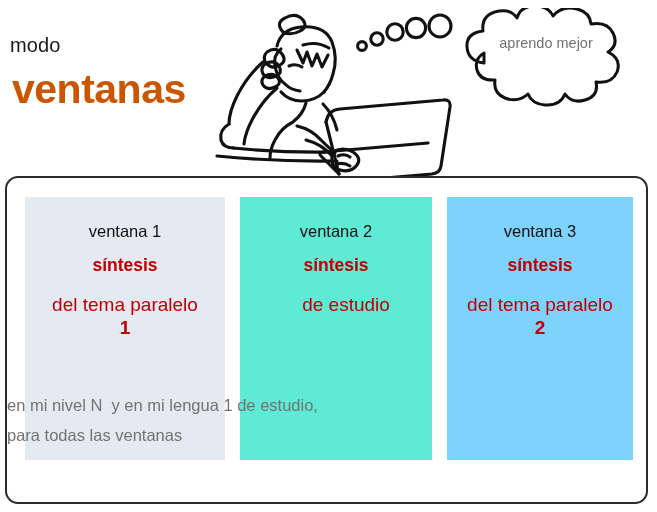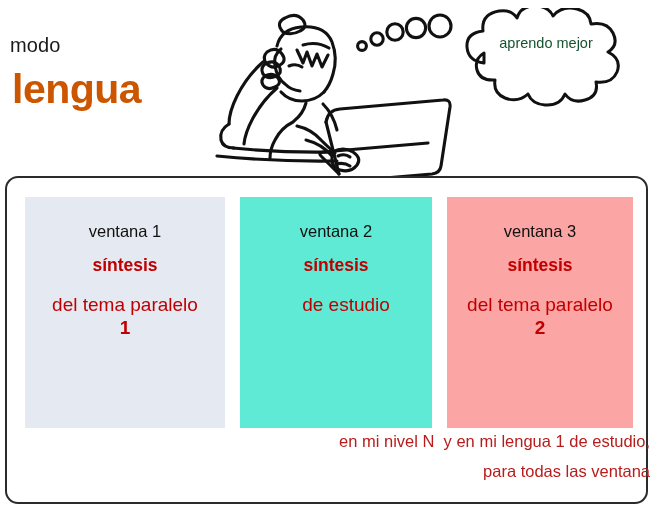--- a/index.html
+++ b/index.html
@@ -58,21 +58,21 @@
     height: 130px;
   }
   #bubble-text {
     position: absolute;
     left: 455px;
     top: 33px;
     width: 182px;
     text-align: center;
     font-size: 14.5px;
     line-height: 21px;
-    color: #14532d;
+    color: #737373;
   }
   #bubble-text div { white-space: nowrap; }
 
   
   #panel {
     position: absolute;
     left: 5px;
     top: 176px;
     width: 643px;
     height: 328px;
@@ -83,21 +83,21 @@
   }
   #columns {
     position: absolute;
     left: 0; top: 0;
     width: 643px;
     height: 328px;
   }
   .column {
     position: absolute;
     top: 19px;
-    height: 231px;
+    height: 263px;
   }
   #col-1 { left: 18px;  width: 200px; }
   #col-2 { left: 233px; width: 192px; }
   #col-3 { left: 440px; width: 186px; }
 
   .col-content {
     position: absolute;
     left: 0;
     top: 24px;
     width: 100%;
@@ -123,37 +123,36 @@
   }
   .col-desc .desc-line2 { font-weight: bold; }
   .col-desc .desc-line2.plain { font-weight: normal; margin-left: 20px; }
 
   
   #caption {
     position: absolute;
     left: 0;
     top: 212px;
     width: 643px;
-    text-align: right;
+    text-align: left;
     font-size: 16.5px;
     line-height: 30px;
-    color: #b91c1c;
+    color: #737373;
     pointer-events: none;
-    margin-top: 36px;
   }
   #caption div { white-space: pre; }
 </style>
 </head>
 <body>
 
 <div id="header-area">
 
   <div id="mode-label">modo</div>
 
-  <div id="mode-value" style="color: rgb(204, 85, 0);">lengua</div>
+  <div id="mode-value" style="color: rgb(204, 85, 0);">ventanas</div>
 
   <svg id="illustration" viewBox="0 0 250 172">
     <g fill="none" stroke="#111111" stroke-width="3.1" stroke-linecap="round" stroke-linejoin="round">
 
       <path d="M78 28 q-8 -9 2 -14 q11 -6 18 2 q5 7 -3 11 q-9 5 -17 1 z"></path>
 
       <path d="M72 42 q4 -17 24 -19 q24 -2 31 15 q6 16 1 32 q-3 11 -9 18"></path>
       <path d="M119 88 q-9 9 -22 9 q-13 0 -21 -9"></path>
 
       <path d="M76 45 q-8 6 -6 17 q2 12 10 18 q6 6 15 7"></path>
@@ -236,29 +235,29 @@
     <div class="column" id="col-2" style="background: #5eead4;">
       <div class="col-content">
         <div class="col-window">ventana 2</div>
         <div class="col-synth" style="color: rgb(192, 0, 0);">síntesis</div>
         <div class="col-desc" style="color: rgb(192, 0, 0);">
           <div class="desc-line2 plain" style="font-weight: normal;">de estudio</div>
         </div>
       </div>
     </div>
 
-    <div class="column" id="col-3" style="background: #fca5a5;">
+    <div class="column" id="col-3" style="background: #7dd3fc;">
       <div class="col-content">
         <div class="col-window">ventana 3</div>
         <div class="col-synth" style="color: rgb(192, 0, 0);">síntesis</div>
         <div class="col-desc" style="color: rgb(192, 0, 0);">
           <div>del tema paralelo</div>
           <div class="desc-line2" style="font-weight: bold;">2</div>
         </div>
       </div>
     </div>
   </div>
 
   <div id="caption">
     <div>en mi nivel N  y en mi lengua 1 de estudio,</div>
-    <div>para todas las ventana</div>
+    <div>para todas las ventanas</div>
   </div>
 </div>
 
 </body></html>

